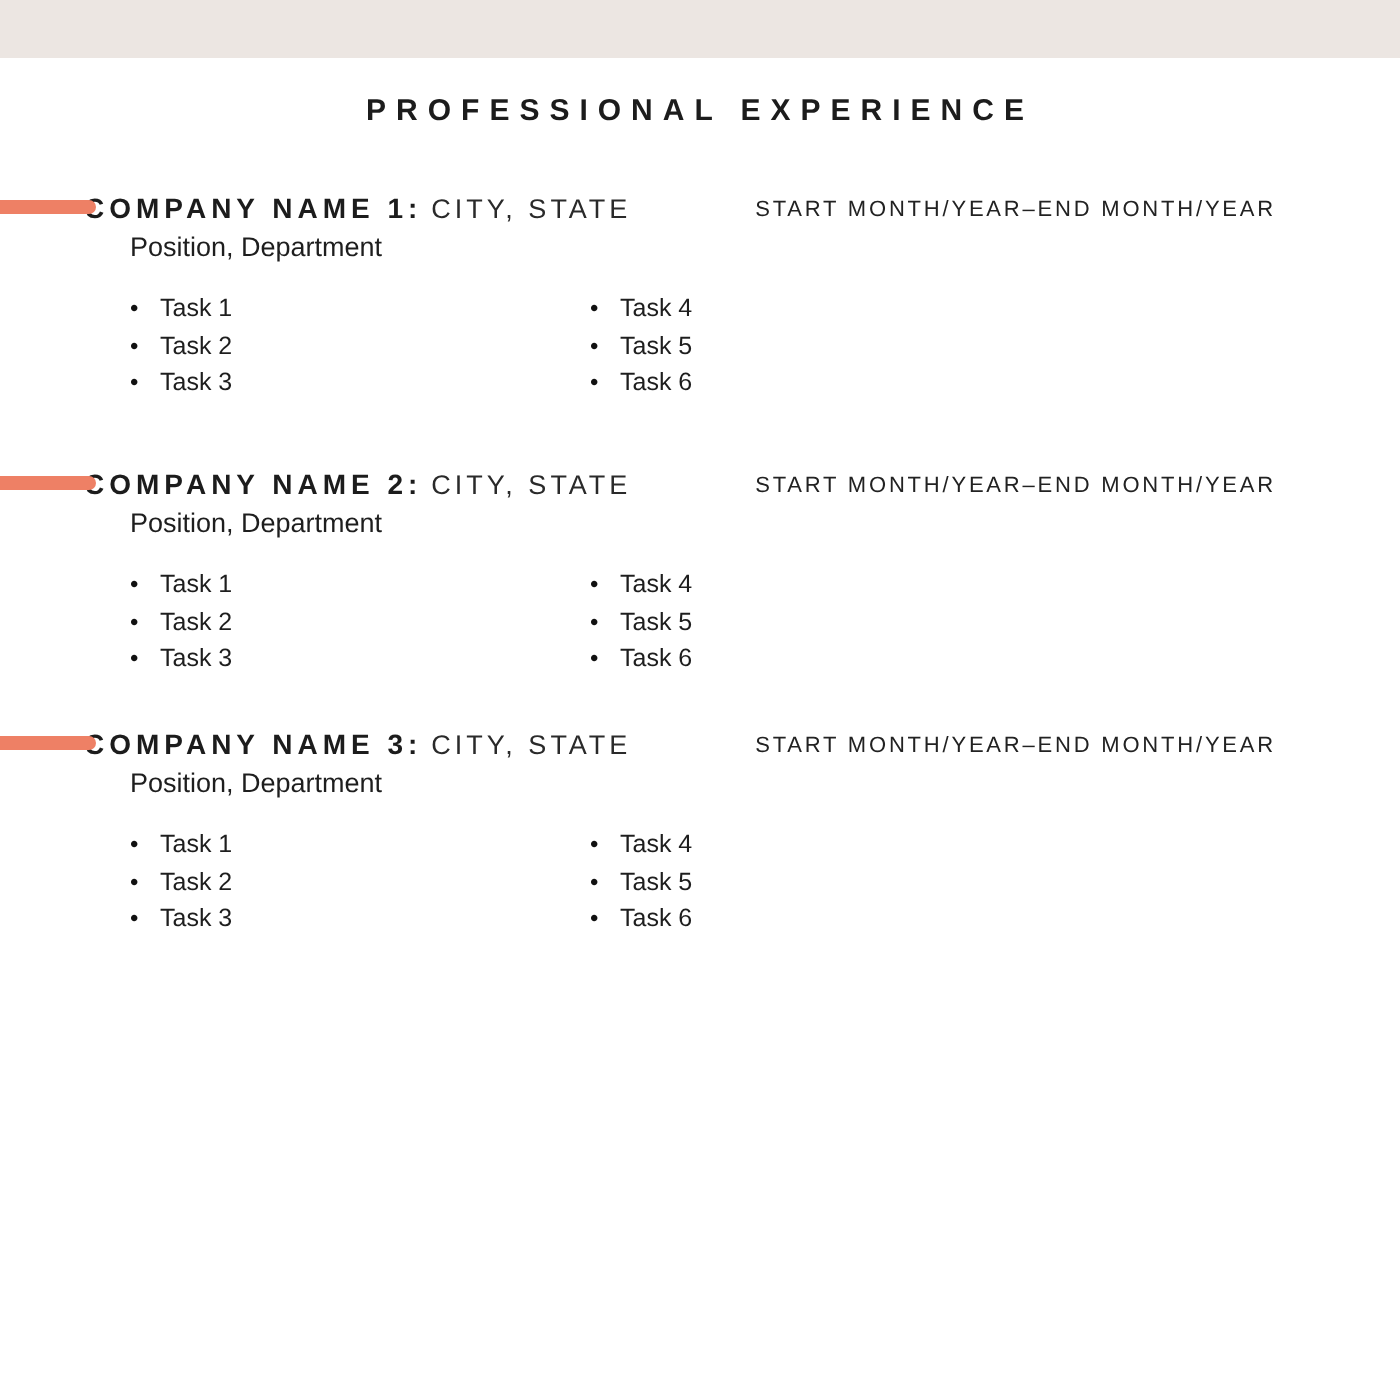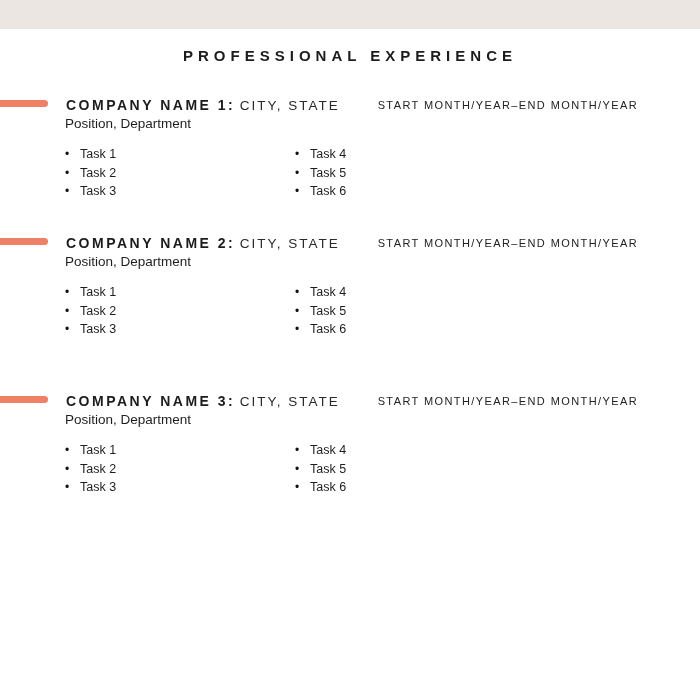--- a/index.html
+++ b/index.html
@@ -47,21 +47,21 @@
     top: 4px;
     width: 48px;
     height: 7px;
     background: #ee8065;
     border-radius: 0 3.5px 3.5px 0;
   }
   .entry-header {
     display: flex;
     justify-content: space-between;
     align-items: center;
-    padding-left: 66px;
+    padding-left: 42px;
     padding-right: 62px;
     height: 17px;
   }
   .company {
     font-weight: bold;
     font-size: 14px;
     letter-spacing: 2.5px;
     color: #1c1c1c;
     white-space: nowrap;
   }
@@ -202,21 +202,21 @@
             <span>Task 5</span>
           </li>
         <li class="task">
             <span class="bullet">•</span>
             <span>Task 6</span>
           </li>
       </ul>
     </div>
   </section>
 
-  <section class="entry" style="top:392px">
+  <section class="entry" style="top:364px">
     <span class="accent-bar"></span>
     <div class="entry-header">
       <div>
         <span class="company">COMPANY NAME 3:</span>
         <span class="location">CITY, STATE</span>
       </div>
       <div class="entry-dates">START MONTH/YEAR–END MONTH/YEAR</div>
     </div>
     <div class="entry-position">Position, Department</div>
     <div class="entry-tasks">

